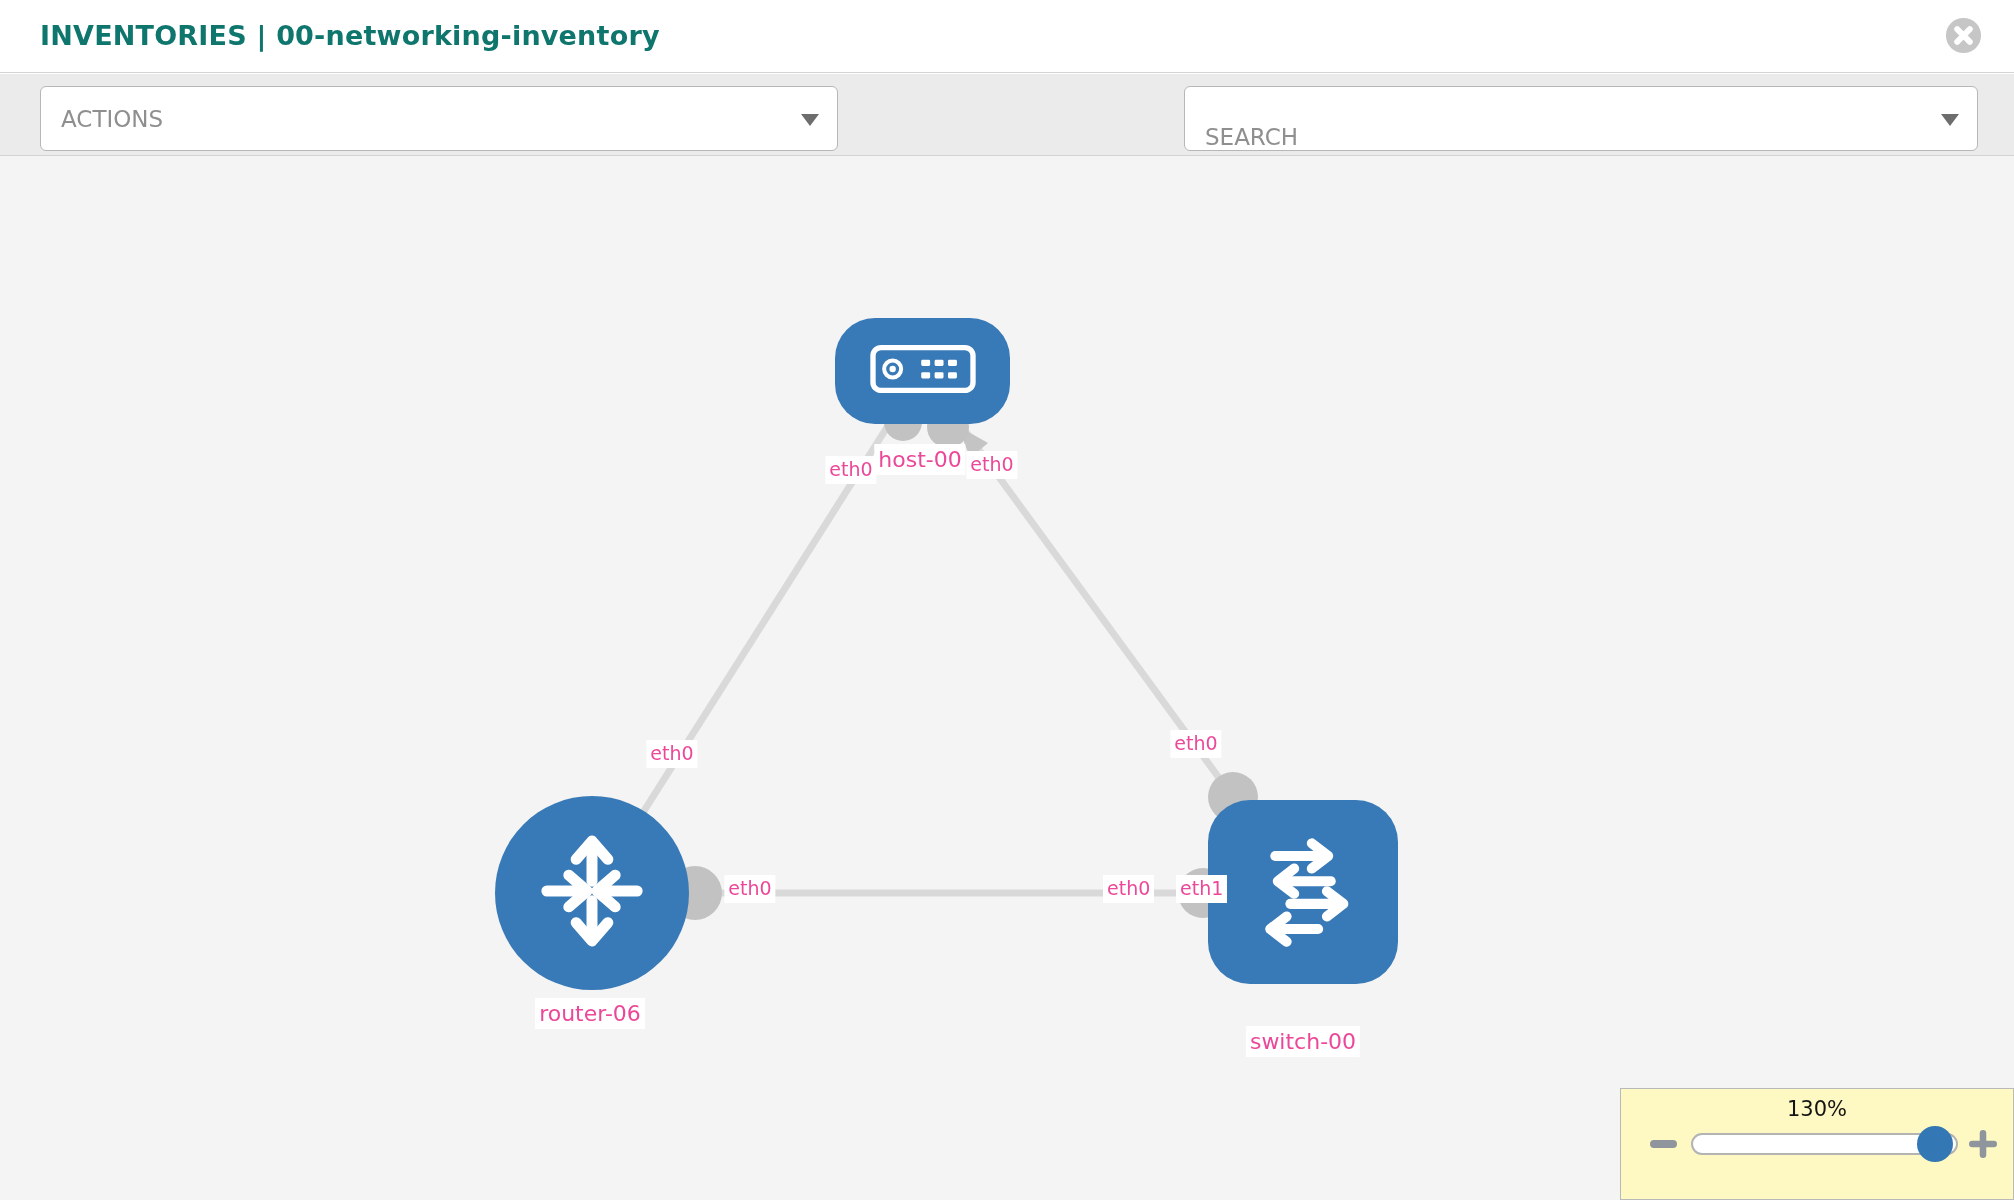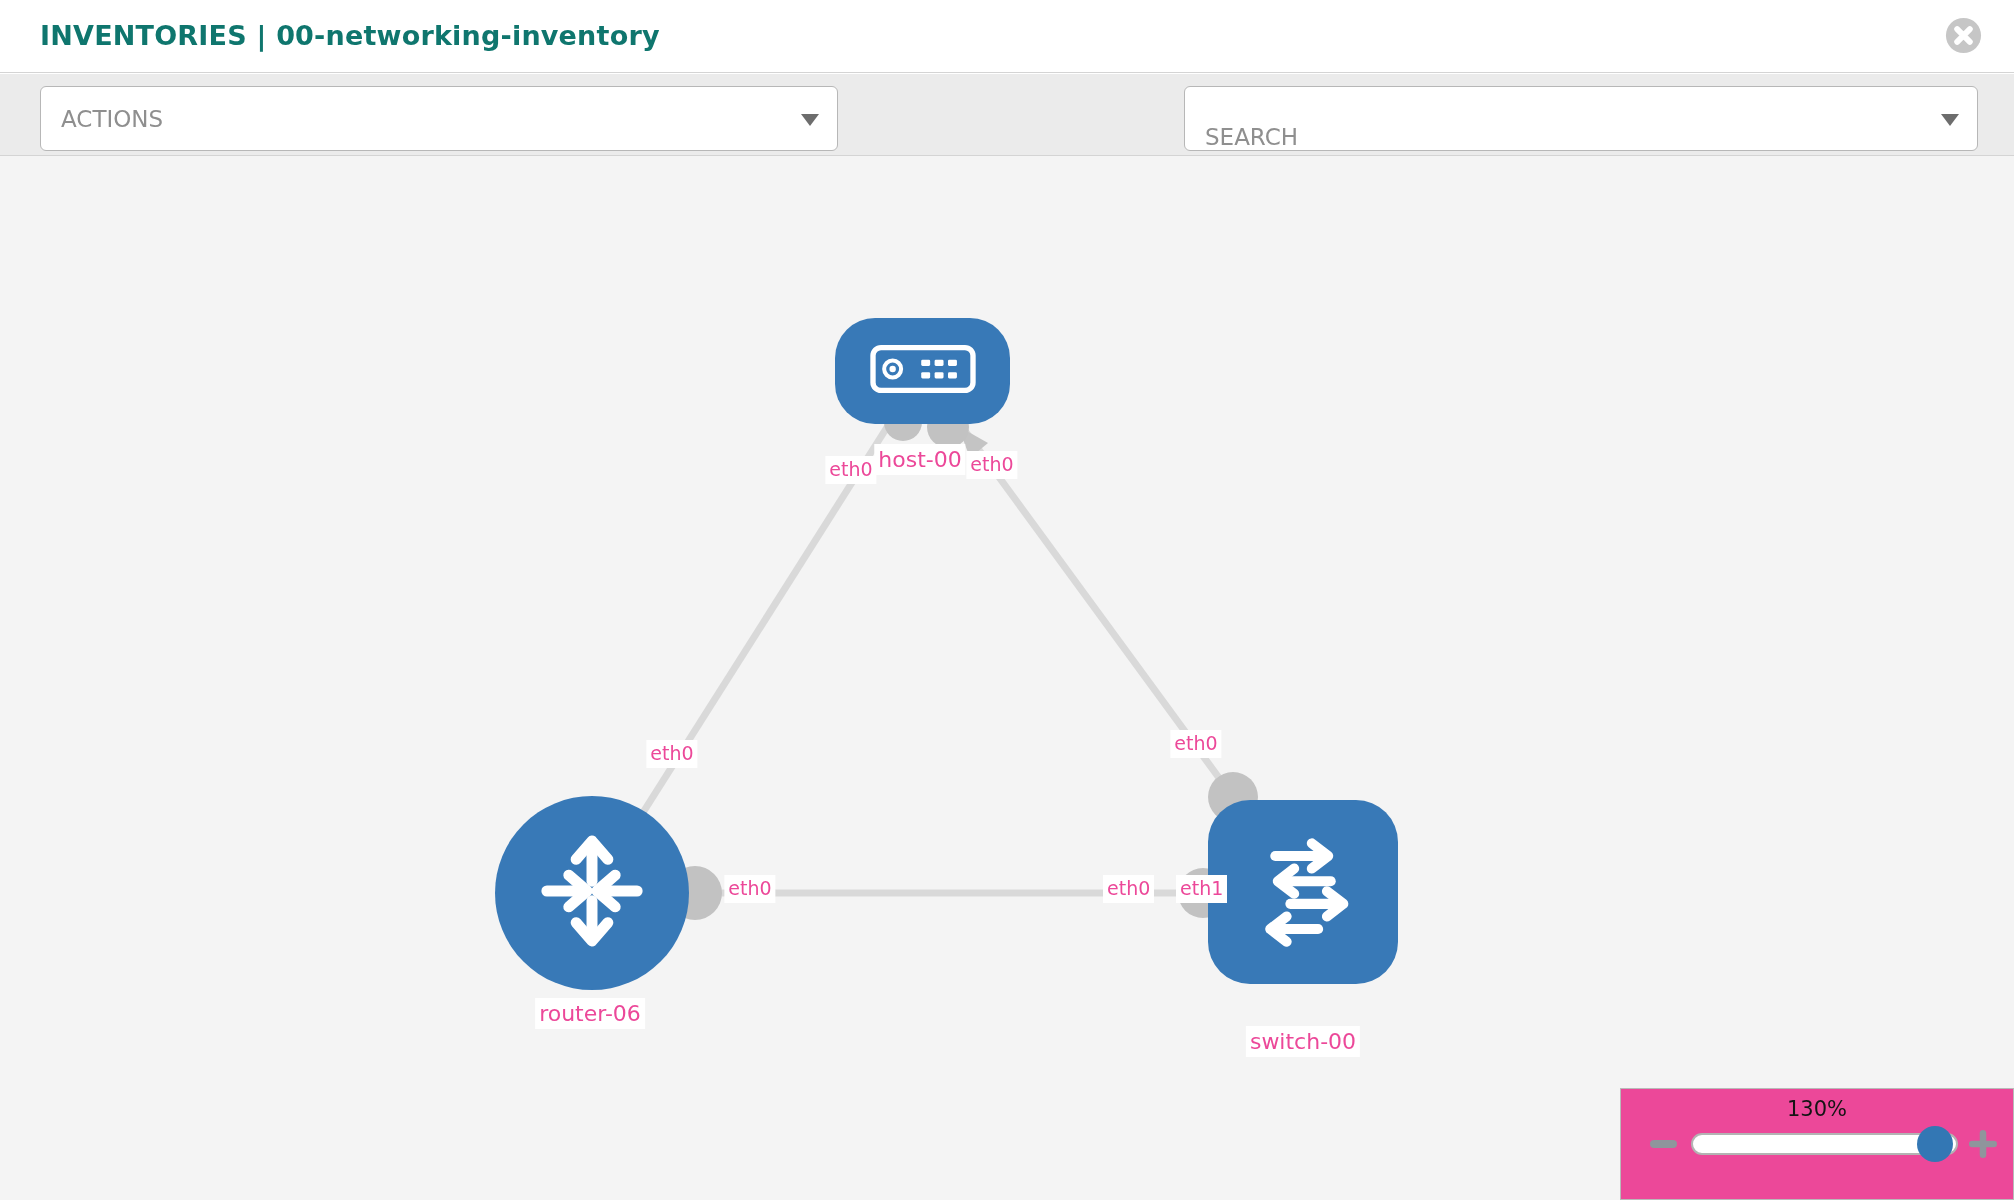--- a/index.html
+++ b/index.html
@@ -67,21 +67,21 @@
     position: absolute; background: #fff; color: #ec4899;
     line-height: 1.05; padding: 4px 4px; white-space: nowrap;
   }
   .chip.node-label { font-size: 22px; transform: translateX(-50%); }
   .chip.iface      { font-size: 19px; transform: translateX(-50%); }
   .chip.iface-raw  { font-size: 19px; }
 
   
   .zoom-panel {
     position: absolute; left: 1620px; top: 1088px; width: 394px; height: 112px;
-    background: #ec4899; border: 1px solid #b9b9b9;
+    background: #fef9c3; border: 1px solid #b9b9b9;
   }
   .zoom-level {
     position: absolute; left: 0; top: 8px; width: 100%;
     text-align: center; font-size: 21px; color: #141414;
   }
   .zoom-minus {
     position: absolute; left: 29px; top: 51px; width: 27px; height: 8px;
     background: #8f959c; border-radius: 4px; cursor: pointer;
   }
   .zoom-plus { position: absolute; left: 348px; top: 41px; width: 28px; height: 28px; cursor: pointer; }

